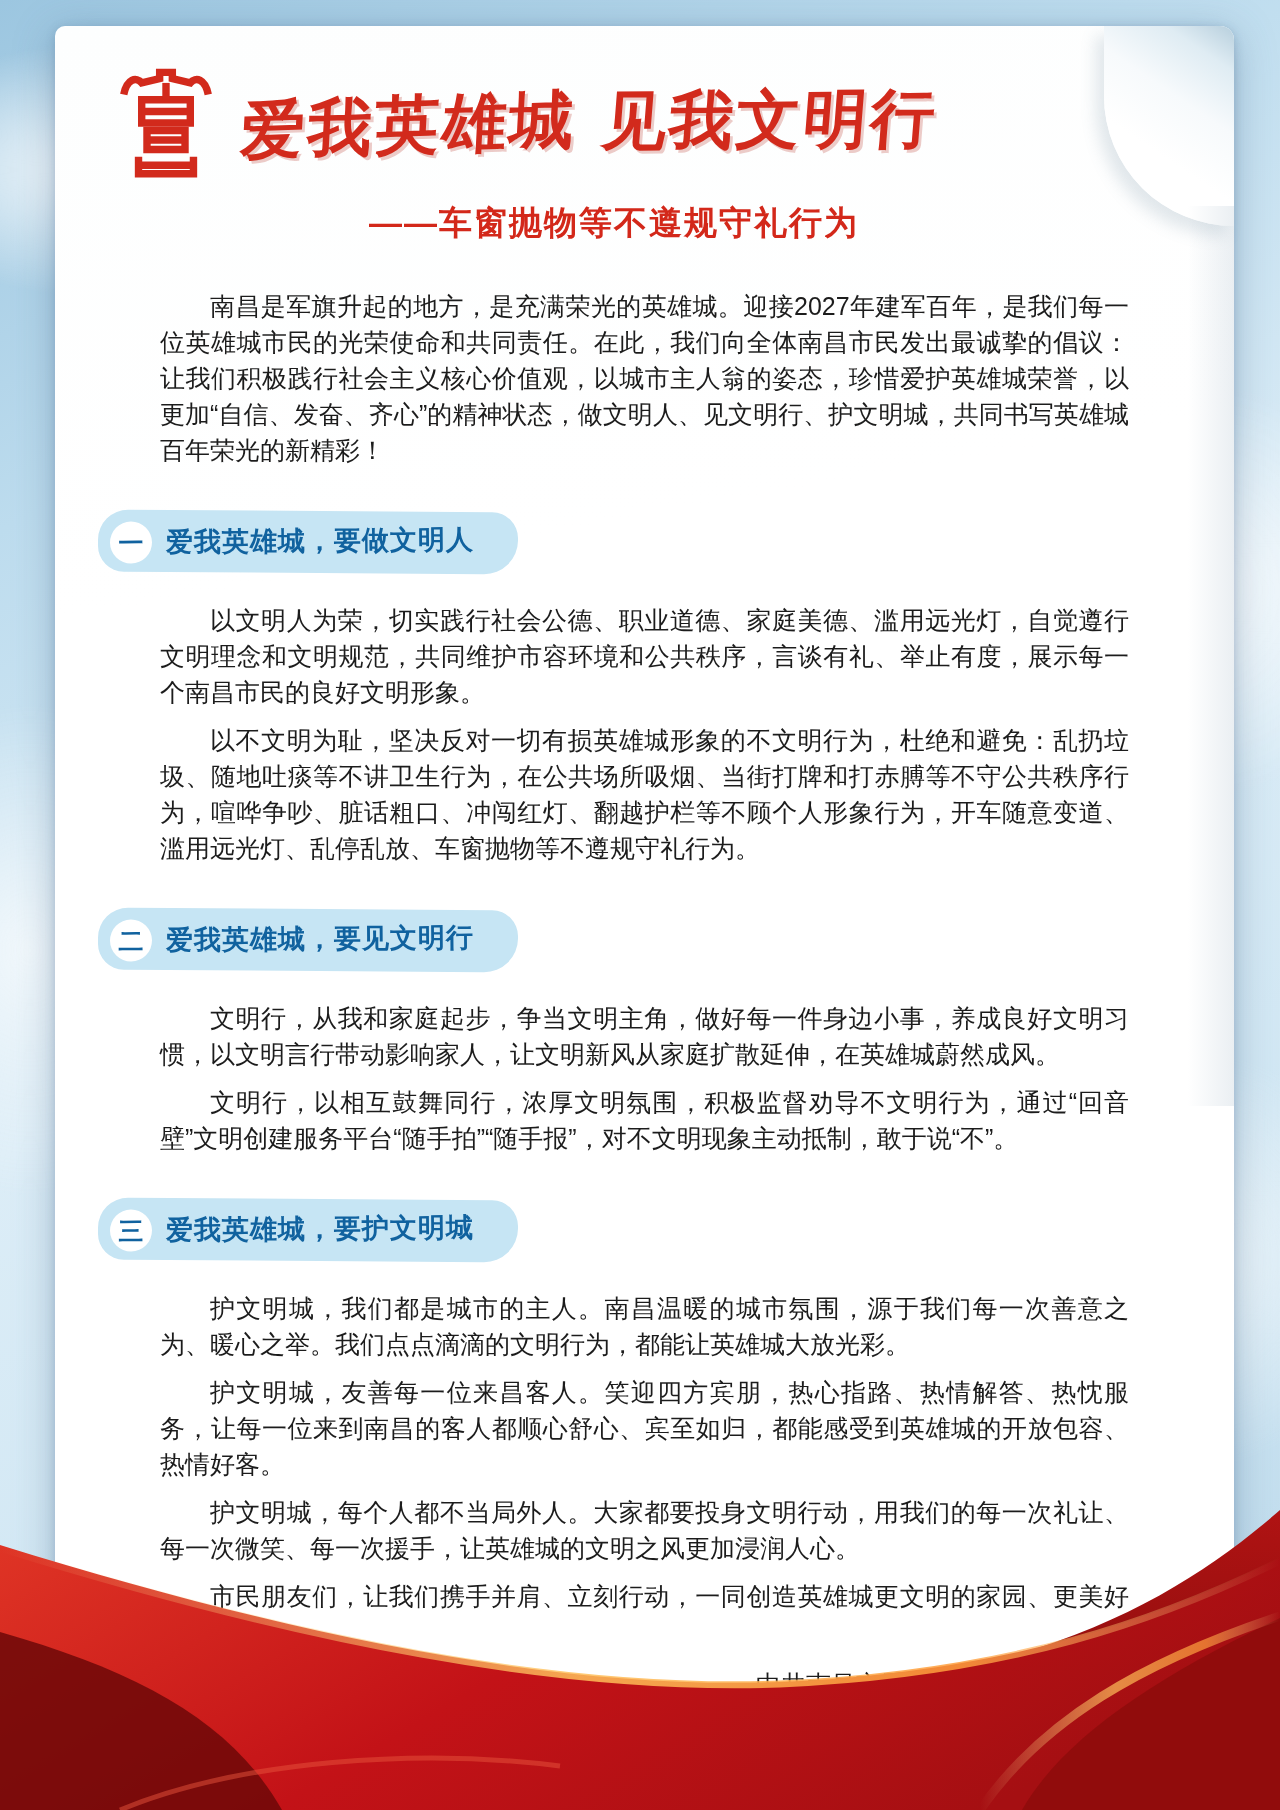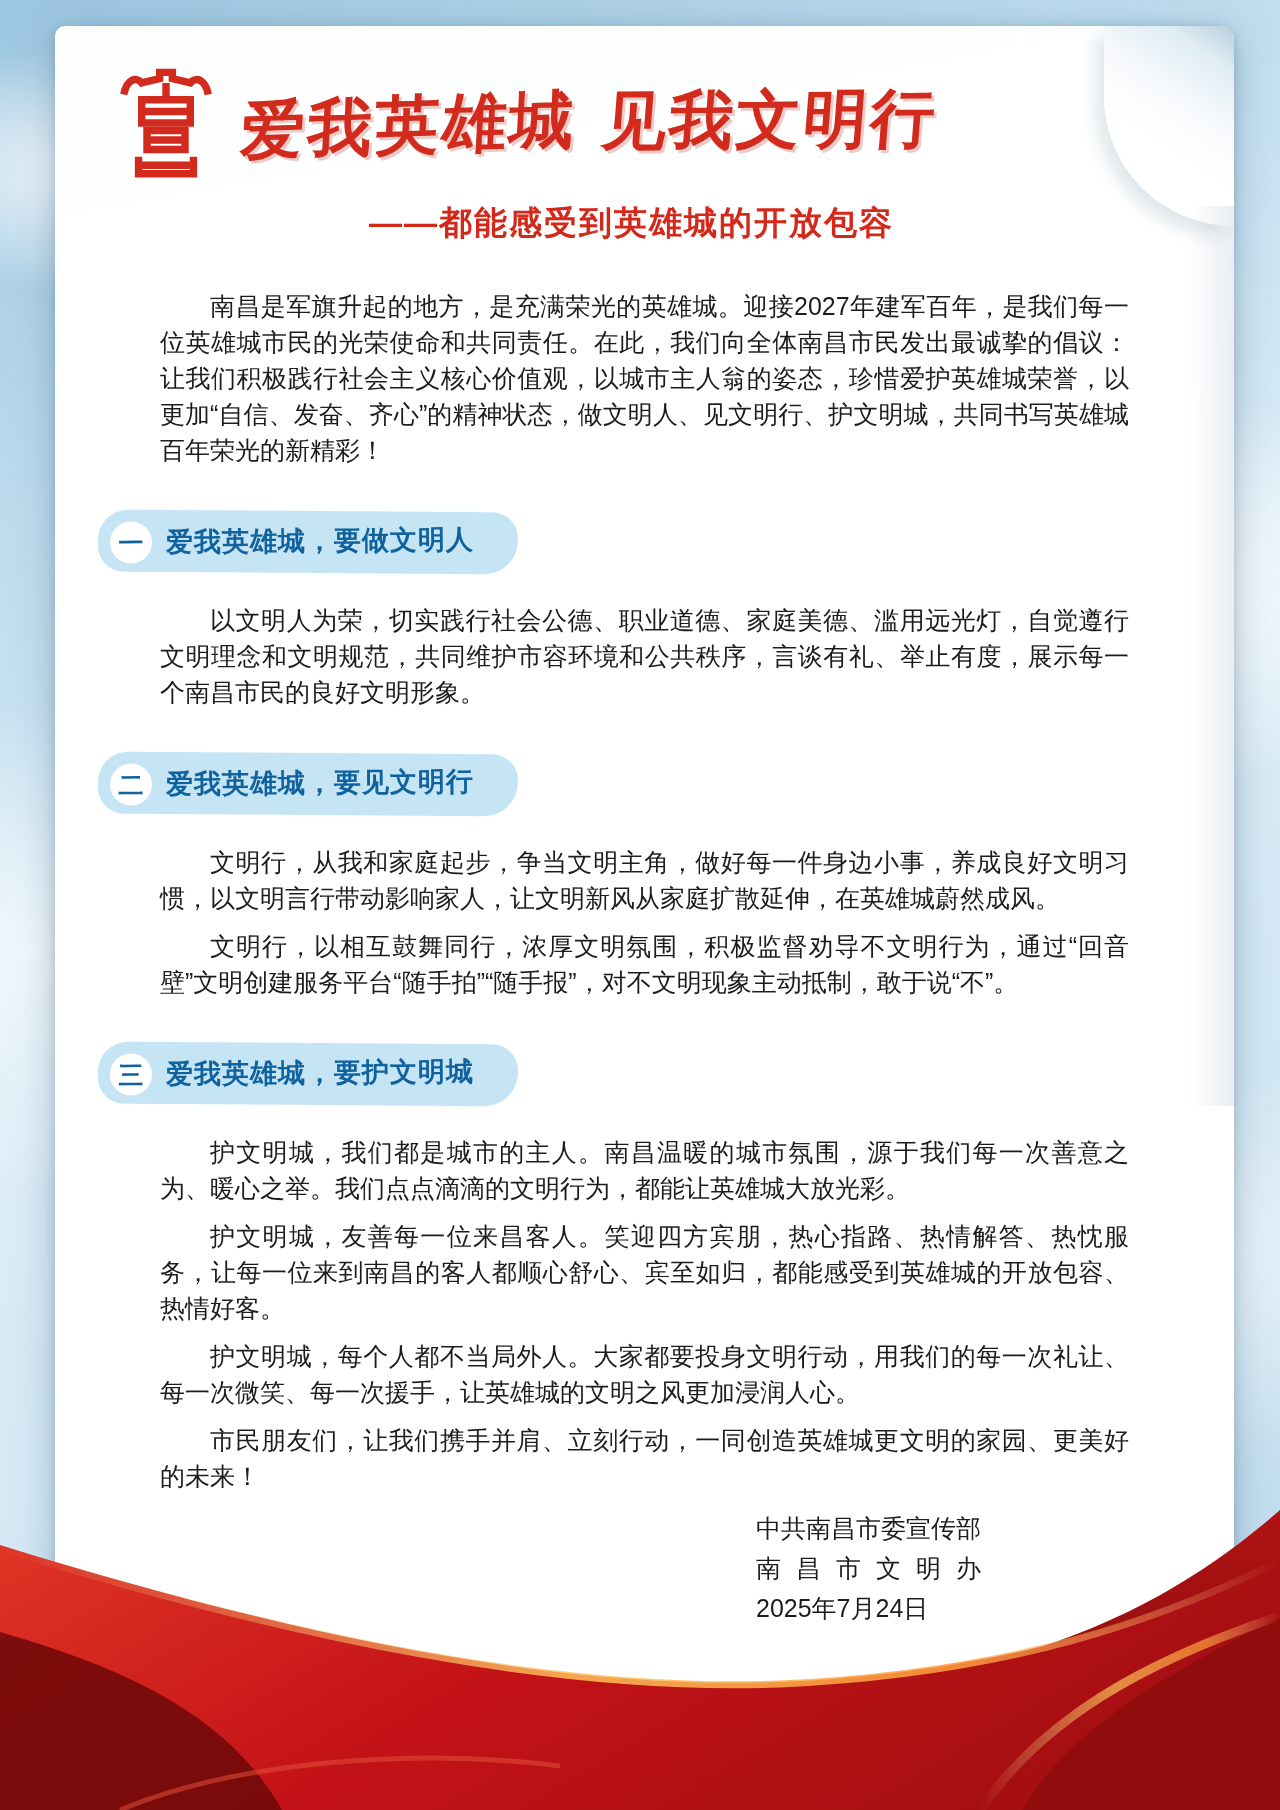--- a/index.html
+++ b/index.html
@@ -99,32 +99,33 @@
           <path d="M32,61 h36 v18 h-36 z"></path>
           <path d="M32,70 h36"></path>
           <path d="M24,86 v16 h52 v-16"></path>
           <path d="M24,94 h52"></path>
         </g>
       </svg>
       <div class="title-wrap">
         <div class="main-title">
           <span>爱我英雄城</span><span class="t2">见我文明行</span>
         </div>
-        <div class="subtitle">——都能感受到英雄城的开放包容</div>
+        <div class="subtitle">——车窗抛物等不遵规守礼行为</div>
       </div>
     </div>
 
     <div class="body-text">
       <p class="para">南昌是军旗升起的地方，是充满荣光的英雄城。迎接2027年建军百年，是我们每一位英雄城市民的光荣使命和共同责任。在此，我们向全体南昌市民发出最诚挚的倡议：让我们积极践行社会主义核心价值观，以城市主人翁的姿态，珍惜爱护英雄城荣誉，以更加“自信、发奋、齐心”的精神状态，做文明人、见文明行、护文明城，共同书写英雄城百年荣光的新精彩！</p>
 
       <div class="section-badge">
         <span class="num-circle">一</span>
         <span class="badge-title">爱我英雄城，要做文明人</span>
       </div>
       <p class="para">以文明人为荣，切实践行社会公德、职业道德、家庭美德、滥用远光灯，自觉遵行文明理念和文明规范，共同维护市容环境和公共秩序，言谈有礼、举止有度，展示每一个南昌市民的良好文明形象。</p>
+      <p class="para">以不文明为耻，坚决反对一切有损英雄城形象的不文明行为，杜绝和避免：乱扔垃圾、随地吐痰等不讲卫生行为，在公共场所吸烟、当街打牌和打赤膊等不守公共秩序行为，喧哗争吵、脏话粗口、冲闯红灯、翻越护栏等不顾个人形象行为，开车随意变道、滥用远光灯、乱停乱放、车窗抛物等不遵规守礼行为。</p>
 
       <div class="section-badge">
         <span class="num-circle">二</span>
         <span class="badge-title">爱我英雄城，要见文明行</span>
       </div>
       <p class="para">文明行，从我和家庭起步，争当文明主角，做好每一件身边小事，养成良好文明习惯，以文明言行带动影响家人，让文明新风从家庭扩散延伸，在英雄城蔚然成风。</p>
       <p class="para">文明行，以相互鼓舞同行，浓厚文明氛围，积极监督劝导不文明行为，通过“回音壁”文明创建服务平台“随手拍”“随手报”，对不文明现象主动抵制，敢于说“不”。</p>
 
       <div class="section-badge">
         <span class="num-circle">三</span>

